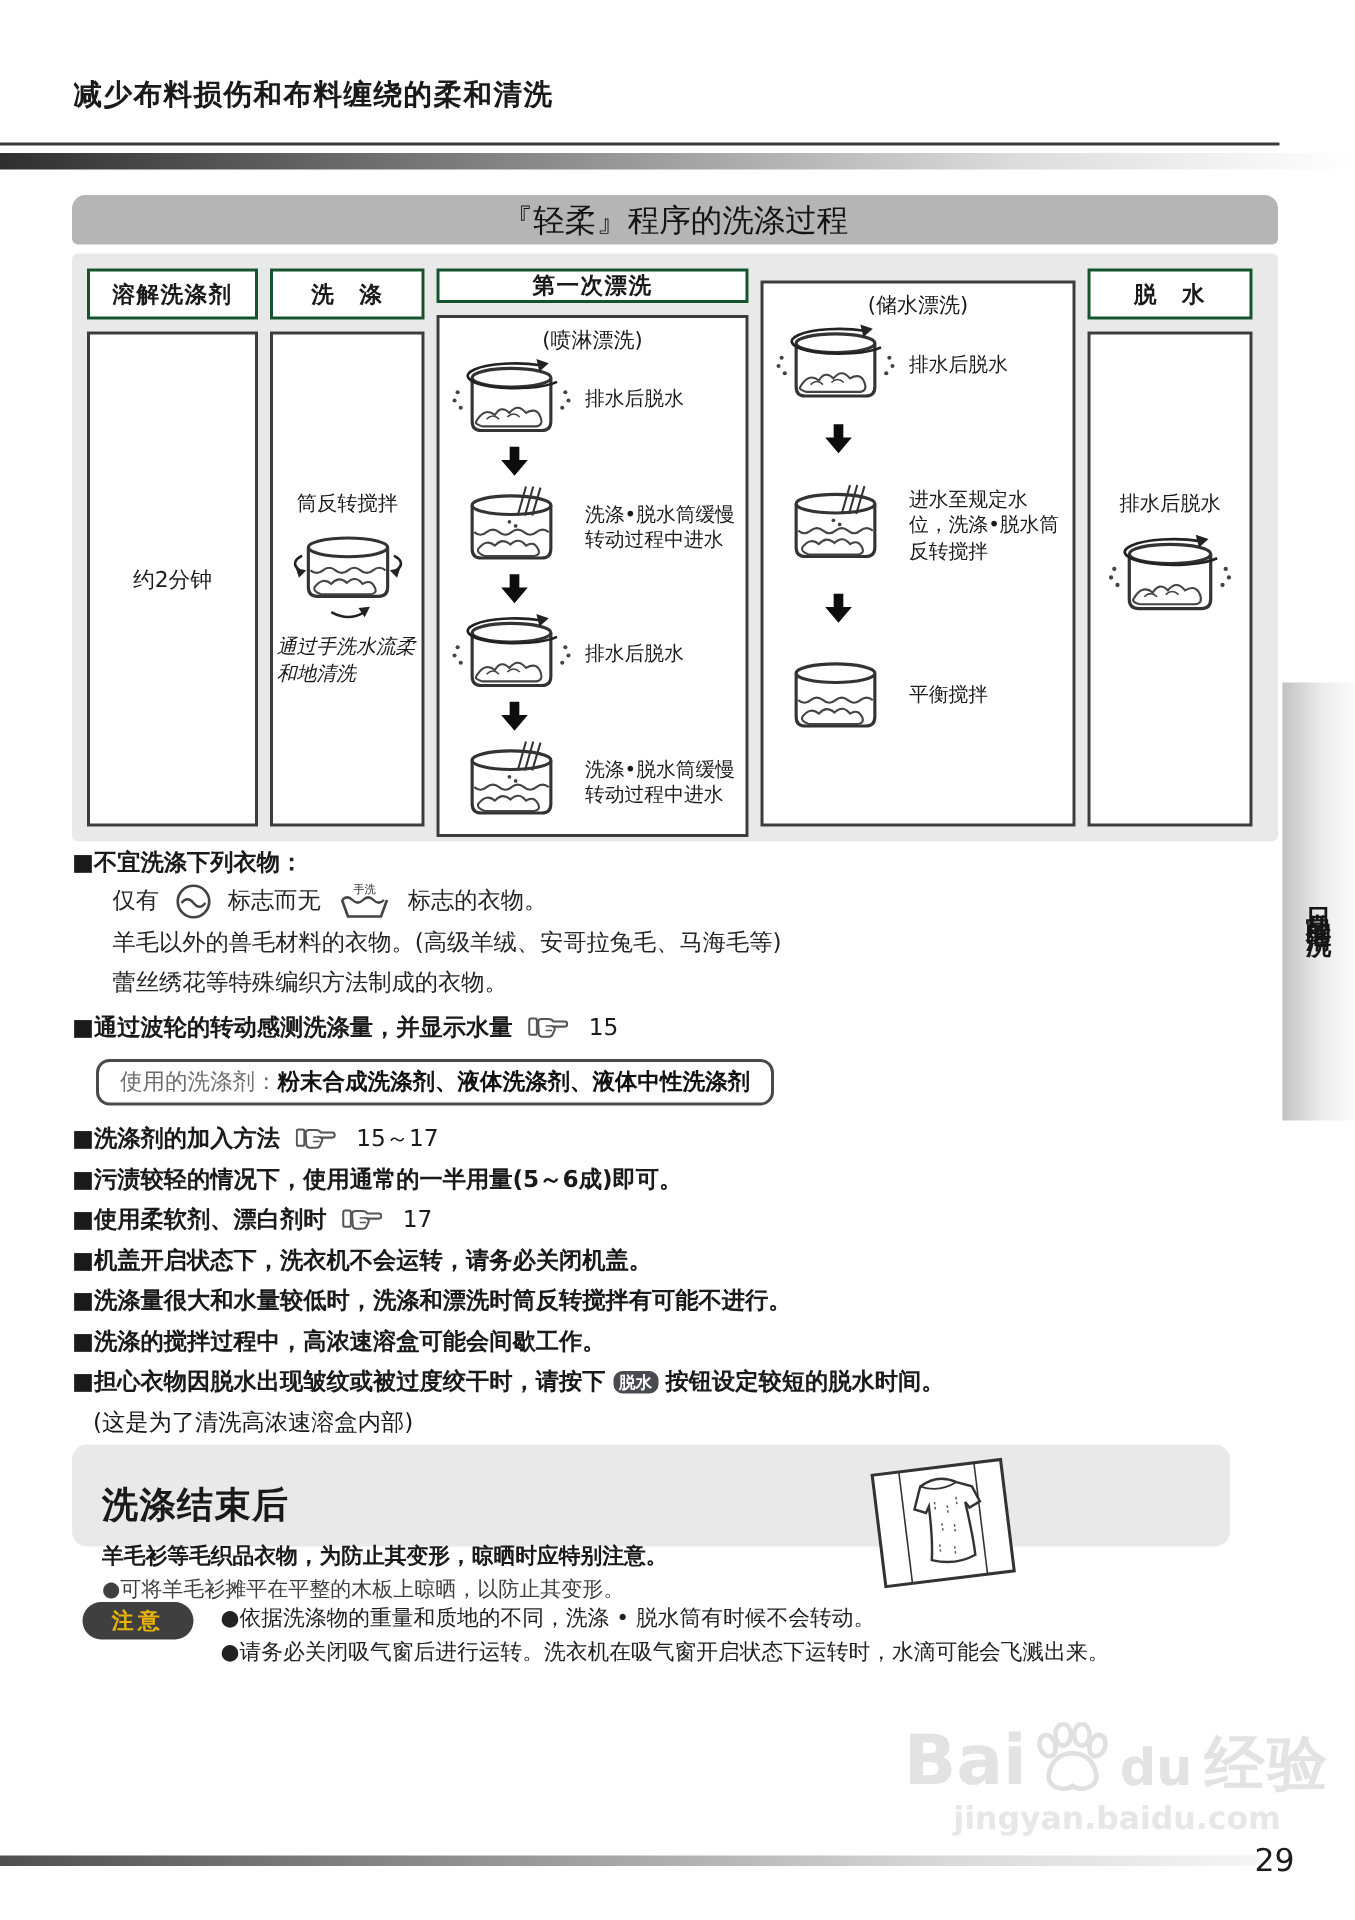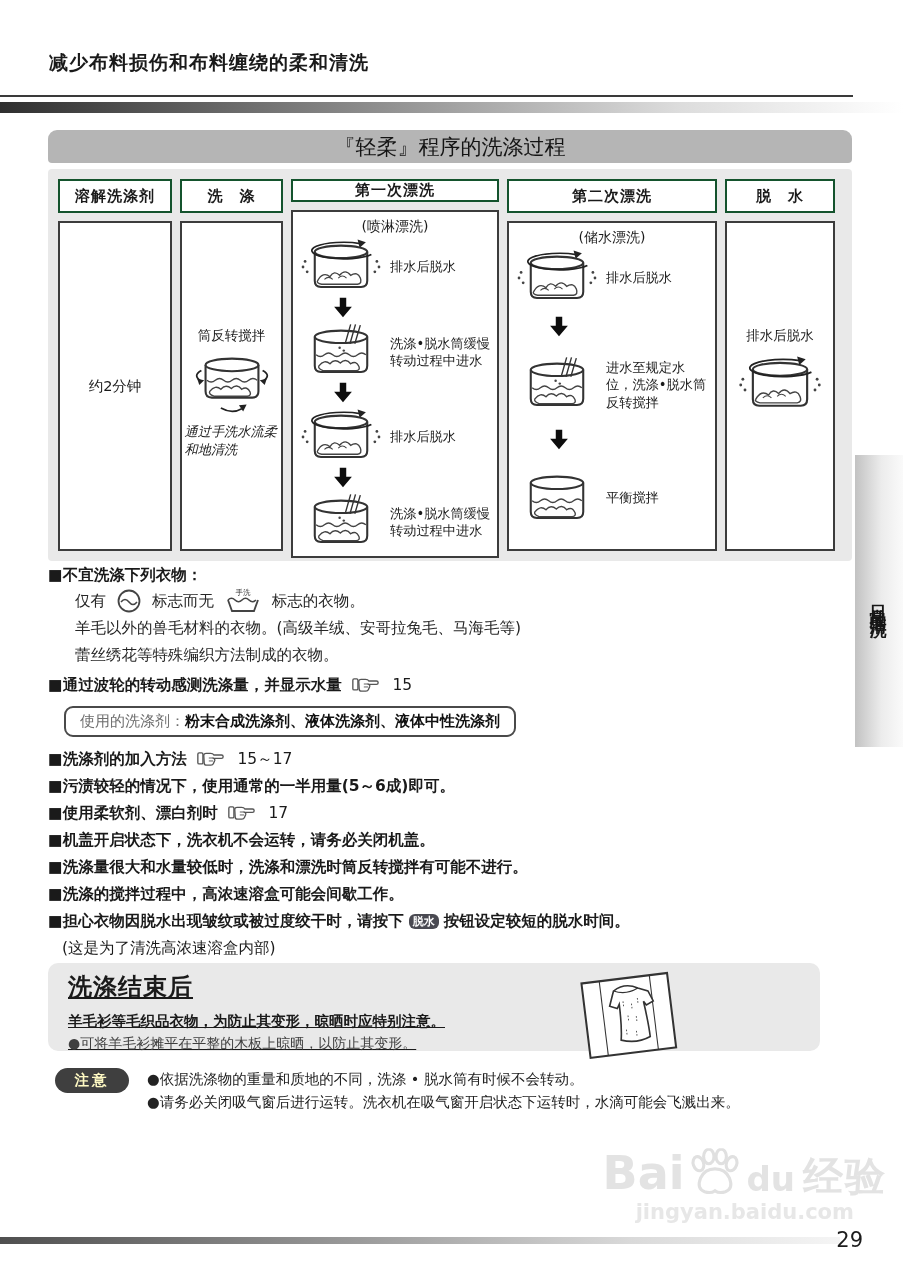--- a/index.html
+++ b/index.html
@@ -52,30 +52,30 @@
   .hand{width:27px;height:18px;vertical-align:-3px;margin:0 5px;}
   .refnum{font-weight:normal;margin-left:3px;}
   .det-box{display:inline-block;margin:7px 0 9px 16px;border:2px solid #4a4a4a;border-radius:9px;
            padding:4px 14px;font-size:15px;background:#fff;}
   .det-box .lab{color:#6e6e6e;}
   .det-box .val{font-weight:bold;color:#111;}
   .spin-badge{display:inline-block;background:#4a4a52;color:#fff;border-radius:6px;font-size:11px;
               font-weight:bold;padding:2px 4px;margin:0 5px;vertical-align:1px;line-height:1;}
 
   
-  .aw{position:absolute;left:48px;top:963px;width:772px;height:88px;background:#e9e9e9;
-      border-radius:10px;padding:8px 20px;box-sizing:border-box;text-decoration:underline;}
+  .aw{position:absolute;left:48px;top:963px;width:772px;height:68px;background:#e9e9e9;
+      border-radius:10px;padding:24px 20px;box-sizing:border-box;}
   .aw-title{font-size:24px;font-weight:bold;letter-spacing:1px;}
   .aw-bold{font-size:14.5px;font-weight:bold;margin-top:9px;}
   .aw-bullet{font-size:14px;color:#3f3f3f;margin-top:4px;}
   .aw-illu{position:absolute;right:130px;top:4px;width:122px;height:100px;}
 
   
   .caution{position:absolute;left:55px;top:1068px;display:flex;align-items:flex-start;}
-  .c-pill{flex:0 0 auto;width:74px;height:25px;background:#3f3f3f;border-radius:13px;color:#fef9c3;
+  .c-pill{flex:0 0 auto;width:74px;height:25px;background:#3f3f3f;border-radius:13px;color:#eab308;
           font-size:14.5px;font-weight:bold;display:flex;align-items:center;justify-content:center;
           letter-spacing:3px;}
   .c-items{margin-left:18px;font-size:14.5px;color:#222;line-height:23px;}
 
   
   .side-tab{position:absolute;right:0;top:455px;width:48px;height:292px;
             background:linear-gradient(90deg,#c2c2c2,#ececec 55%,#fafafa);
             display:flex;align-items:center;justify-content:center;}
   .side-tab span{writing-mode:vertical-rl;font-size:17px;font-weight:bold;letter-spacing:4px;color:#161616;}
 
@@ -231,21 +231,20 @@
           <div class="step">
             <svg class="tub">
                 <use href="#tub-fill"></use>
               </svg>
             <div class="lbl">洗涤•脱水筒缓慢转动过程中进水</div>
           </div>
         </div>
       </div>
 
       <div class="col w4">
-        <div class="col-head">第二次漂洗</div>
         <div class="col-body">
           <div class="sub">(储水漂洗)</div>
           <div class="step">
             <svg class="tub">
                 <use href="#tub-spin"></use>
               </svg>
             <div class="lbl">排水后脱水</div>
           </div>
           <div class="gap8"></div>
           <div class="arrowrow"><svg>

